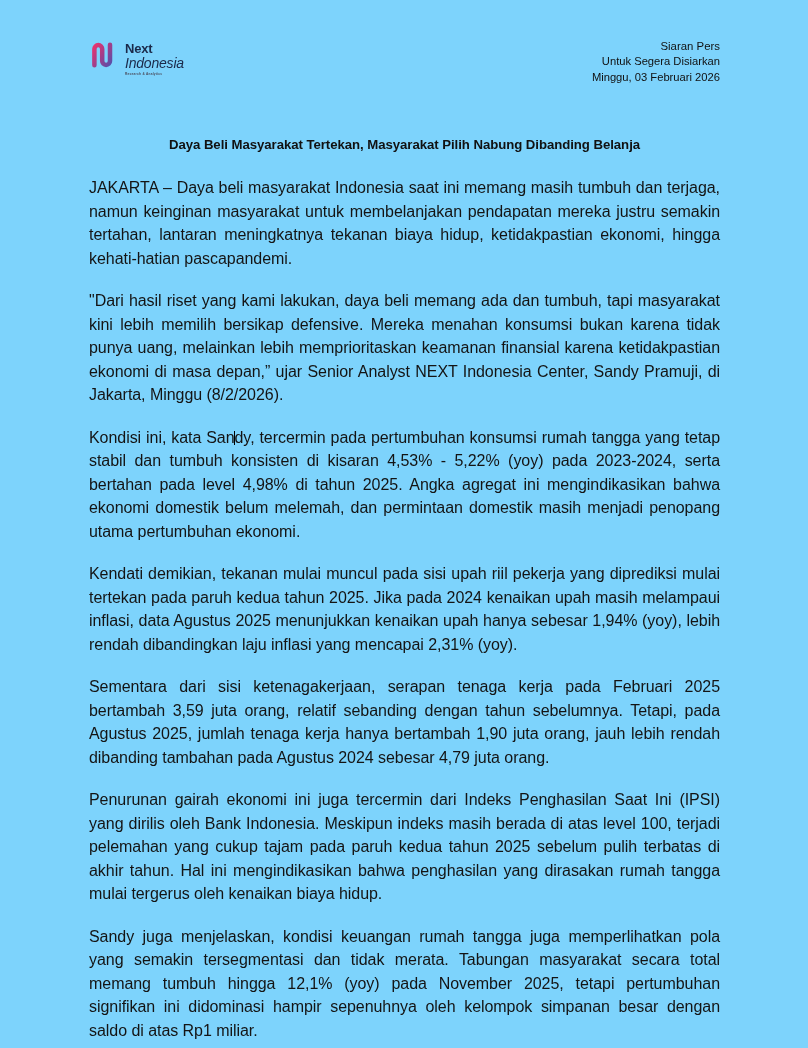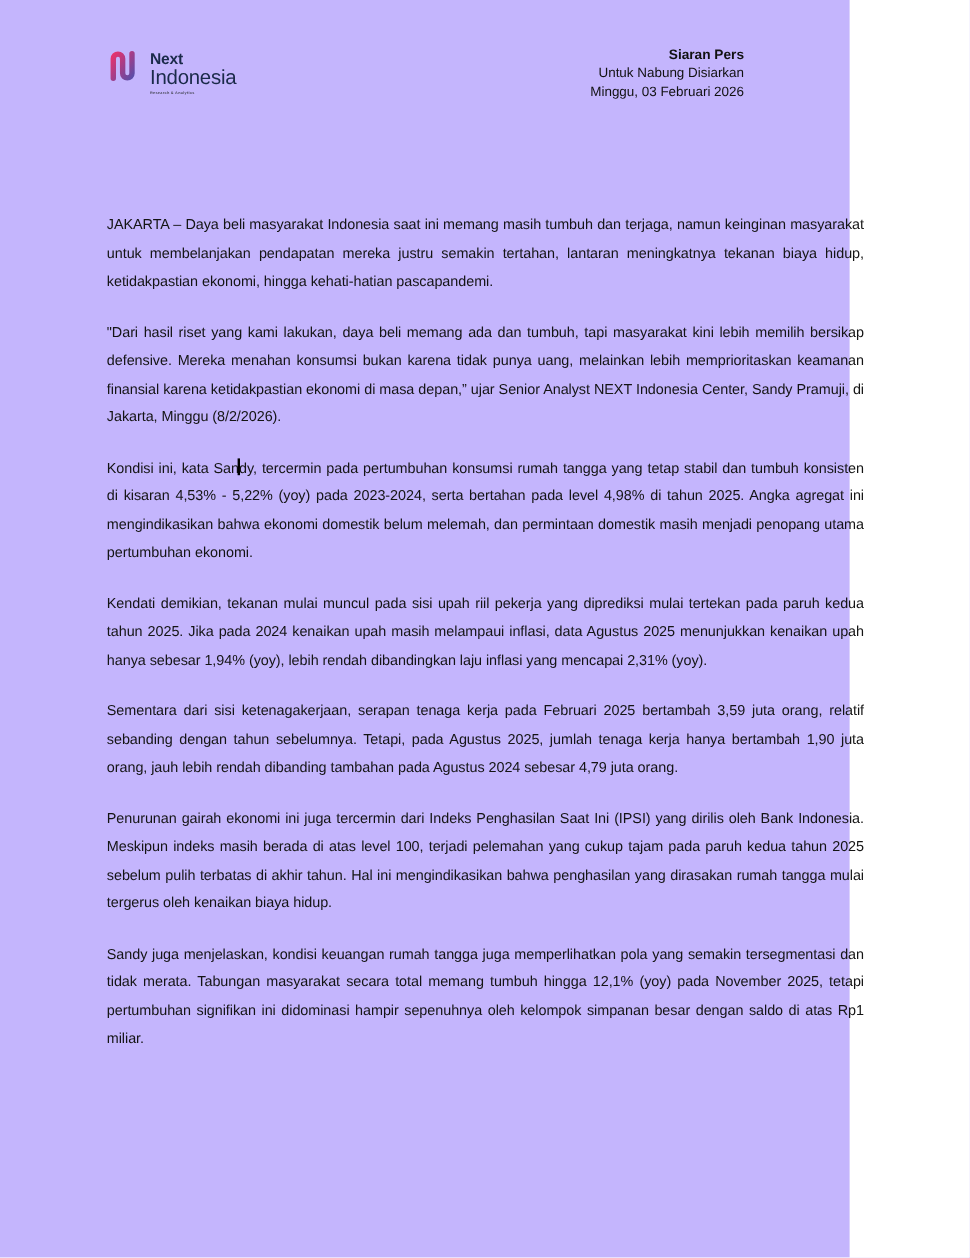--- a/index.html
+++ b/index.html
@@ -11,23 +11,23 @@
     width: 808px;
     height: 1048px;
     font-family: "Liberation Sans", sans-serif;
     color: #1a1a1a;
     position: relative;
     overflow: hidden;
   }
 
   .page {
     position: relative;
-    width: 708px;
+    width: 808px;
     height: 1048px;
-    background: #c4b5fd;
+    background: #7dd3fc;
     box-sizing: border-box;
   }
 
   
   .header {
     position: absolute;
     left: 89px;
     right: 88px;
     top: 36px;
     height: 60px;
@@ -56,46 +56,47 @@
     padding-top: 2px;
   }
   .logo-next {
     font-size: 13px;
     font-weight: bold;
     color: #1b2a4a;
     letter-spacing: -0.2px;
     line-height: 1.05;
   }
   .logo-indonesia {
-    font-size: 17px;
+    font-size: 14px;
     font-weight: 400;
     color: #1b2a4a;
     letter-spacing: -0.2px;
     line-height: 1.1;
+    font-style: italic;
   }
   .logo-tagline {
     font-size: 3.1px;
     font-weight: bold;
     color: #4a4a5a;
     letter-spacing: 0.25px;
     line-height: 1.2;
     margin-top: 1.5px;
     transform: scaleX(1.02);
     transform-origin: left center;
   }
 
   .header-meta {
     text-align: right;
     line-height: 1.42;
     font-size: 11.2px;
     color: #111111;
     padding-top: 2px;
   }
   .header-meta .meta-strong {
-    font-weight: bold;
+    font-weight: normal;
     font-size: 11.4px;
   }
 
   
   .doc-title {
     position: absolute;
     left: 89px;
     width: 631px;
     top: 137px;
     text-align: center;
@@ -108,21 +109,21 @@
   
   .body-copy {
     position: absolute;
     left: 89px;
     top: 176px;
     width: 631px;
   }
   .para {
     text-align: justify;
     text-justify: inter-word;
-    font-size: 12px;
+    font-size: 16px;
     line-height: 23.5px;
     color: #141414;
     margin: 0 0 19px 0;
     letter-spacing: -0.05px;
   }
   .para:last-child { margin-bottom: 0; }
 
   
   .caret {
     display: inline-block;
@@ -154,26 +155,27 @@
       </svg>
       <div class="logo-words">
         <span class="logo-next">Next</span>
         <span class="logo-indonesia">Indonesia</span>
         <span class="logo-tagline">Research &amp; Analytics</span>
       </div>
     </div>
 
     <div class="header-meta">
       <div class="meta-strong">Siaran Pers</div>
-      <div>Untuk Nabung Disiarkan</div>
+      <div>Untuk Segera Disiarkan</div>
       <div>Minggu, 03 Februari 2026</div>
     </div>
 
   </div>
 
+  <div class="doc-title">Daya Beli Masyarakat Tertekan, Masyarakat Pilih Nabung Dibanding Belanja</div>
 
   <div class="body-copy">
 
     <p class="para">JAKARTA – Daya beli masyarakat Indonesia saat ini memang masih tumbuh dan terjaga, namun keinginan masyarakat untuk membelanjakan pendapatan mereka justru semakin tertahan, lantaran meningkatnya tekanan biaya hidup, ketidakpastian ekonomi, hingga kehati-hatian pascapandemi.</p>
 
     <p class="para">"Dari hasil riset yang kami lakukan, daya beli memang ada dan tumbuh, tapi masyarakat kini lebih memilih bersikap defensive. Mereka menahan konsumsi bukan karena tidak punya uang, melainkan lebih memprioritaskan keamanan finansial karena ketidakpastian ekonomi di masa depan,” ujar Senior Analyst NEXT Indonesia Center, Sandy Pramuji, di Jakarta, Minggu (8/2/2026).</p>
 
     <p class="para"><span>Kondisi ini, kata San</span><span class="caret"></span><span>dy, tercermin pada pertumbuhan konsumsi rumah tangga yang tetap stabil dan tumbuh konsisten di kisaran 4,53% - 5,22% (yoy) pada 2023-2024, serta bertahan pada level 4,98% di tahun 2025. Angka agregat ini mengindikasikan bahwa ekonomi domestik belum melemah, dan permintaan domestik masih menjadi penopang utama pertumbuhan ekonomi.</span></p>
 
     <p class="para">Kendati demikian, tekanan mulai muncul pada sisi upah riil pekerja yang diprediksi mulai tertekan pada paruh kedua tahun 2025. Jika pada 2024 kenaikan upah masih melampaui inflasi, data Agustus 2025 menunjukkan kenaikan upah hanya sebesar 1,94% (yoy), lebih rendah dibandingkan laju inflasi yang mencapai 2,31% (yoy).</p>

